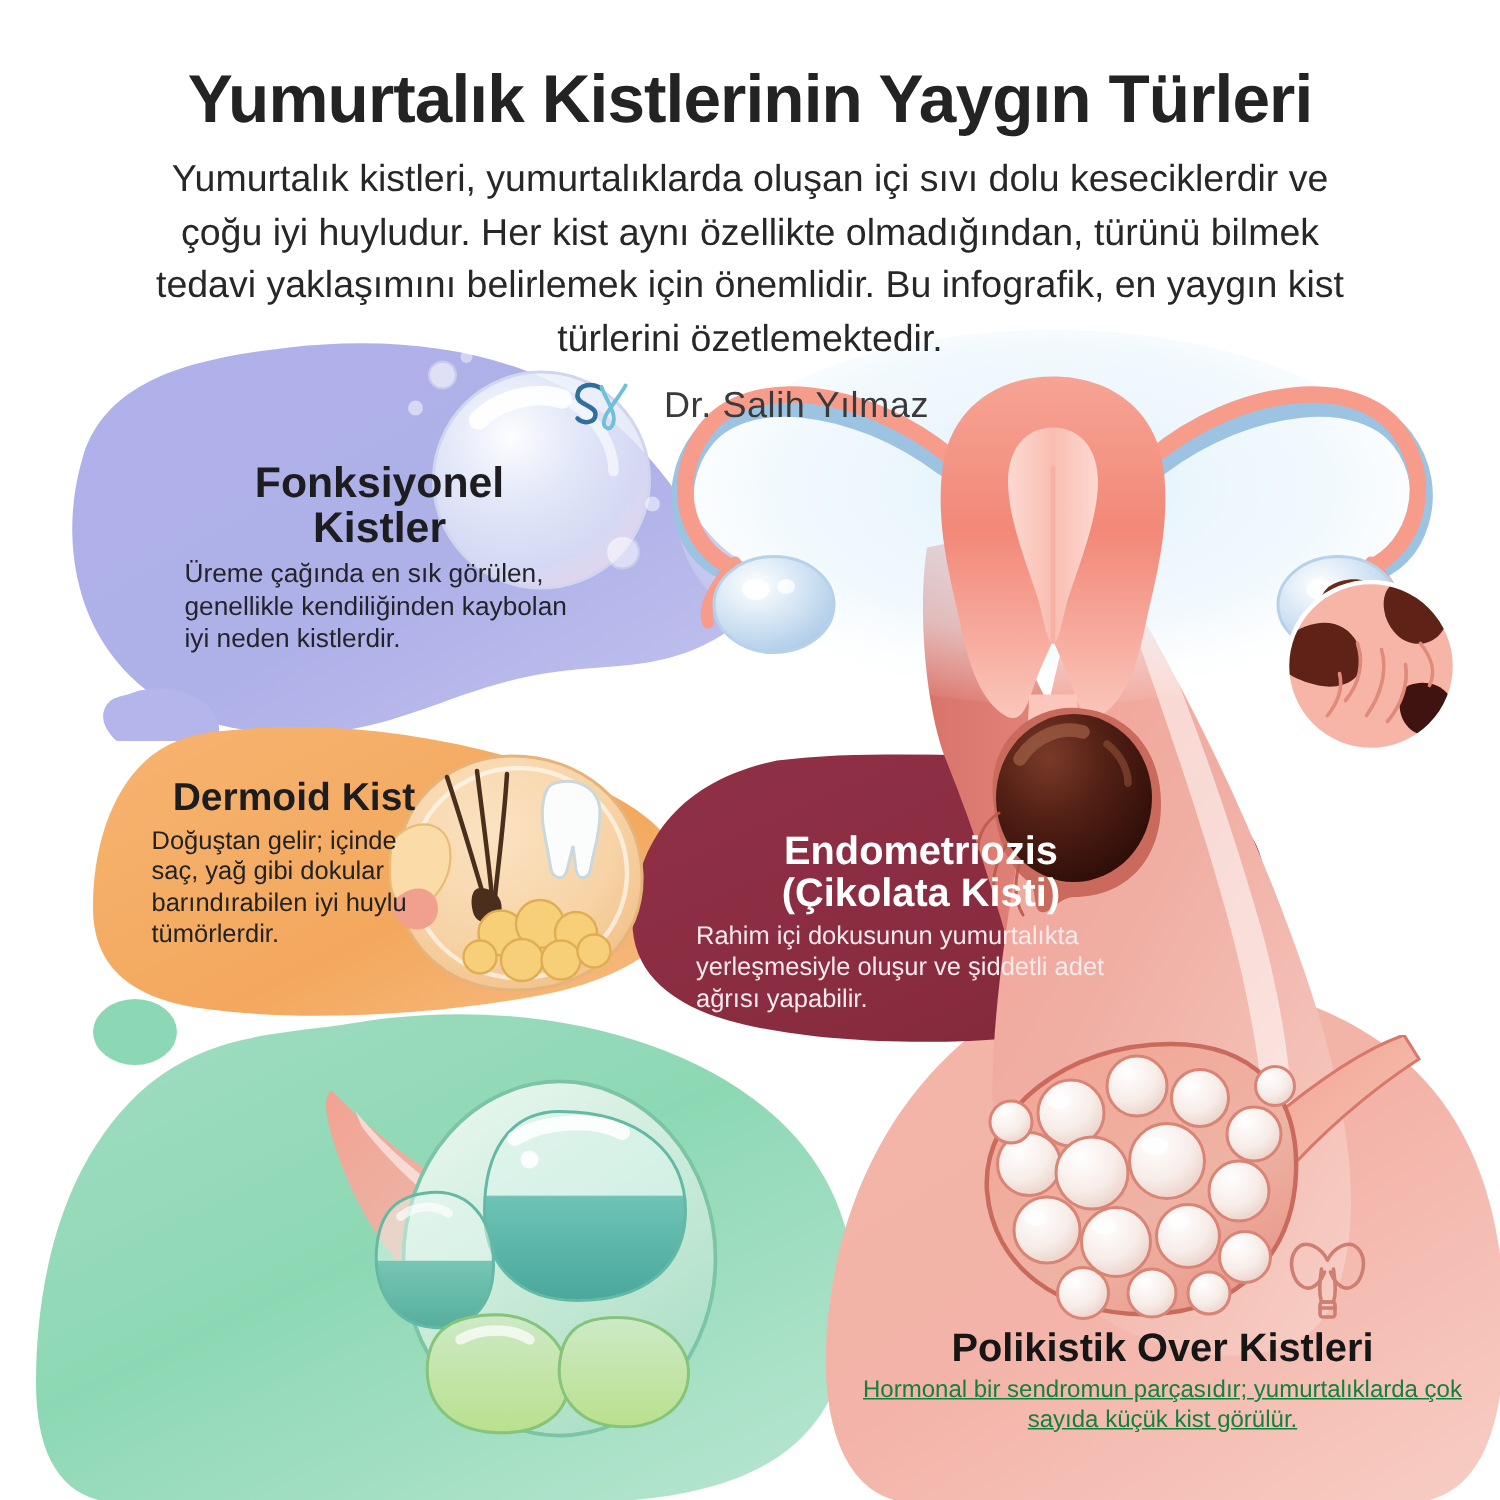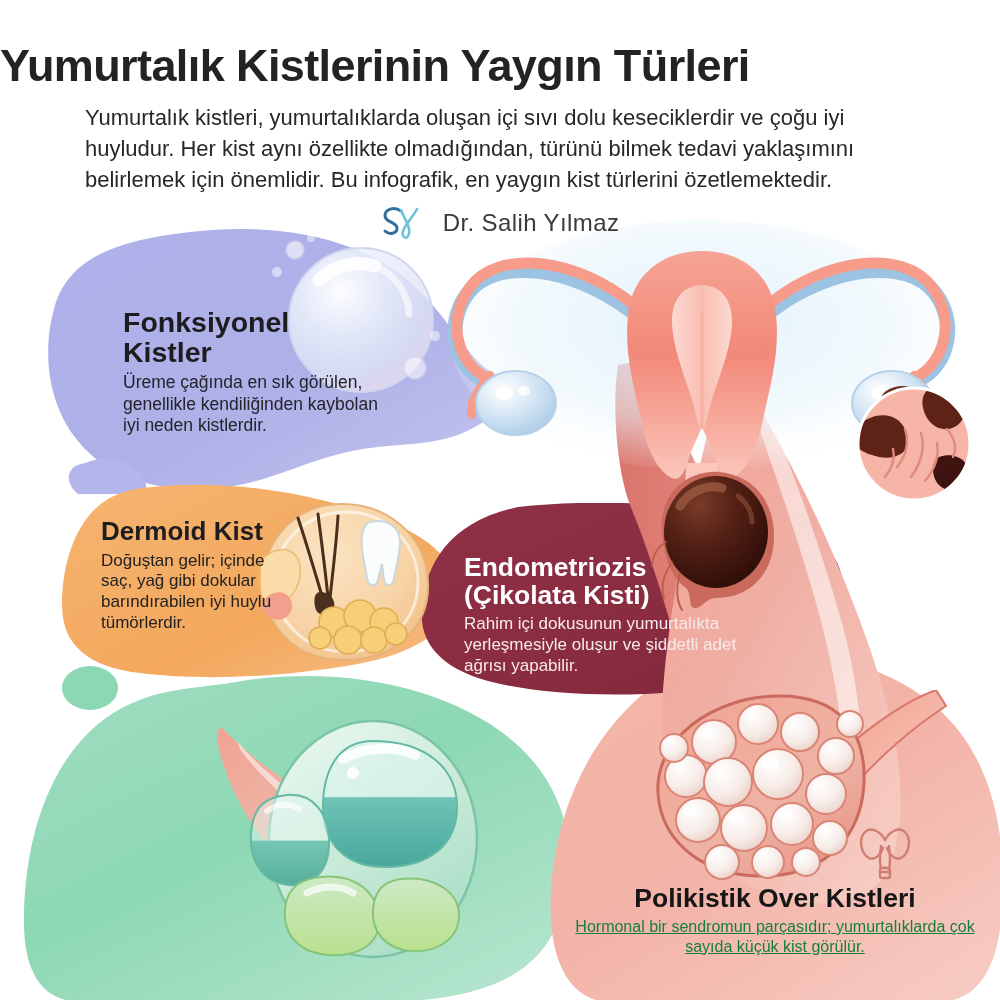--- a/index.html
+++ b/index.html
@@ -5,37 +5,37 @@
   html,body{margin:0;padding:0;}
   body{
     width:1000px;height:1000px;overflow:hidden;
     background:#ffffff;
     font-family:"Liberation Sans","DejaVu Sans",sans-serif;
     -webkit-font-smoothing:antialiased;
   }
   #stage{position:relative;width:1000px;height:1000px;background:#fff;overflow:hidden;}
 
   
-  .header{position:absolute;left:0;top:0;width:1000px;text-align:left;z-index:40;}
+  .header{position:absolute;left:0;top:0;width:1000px;text-align:center;z-index:40;}
   .title{
     font-size:45px;font-weight:700;color:#232323;letter-spacing:-0.6px;
     margin:0;padding-top:43px;line-height:1.0;
   }
   .subtitle{
-    margin:14px auto 0;width:830px;font-size:22px;line-height:1.42;
+    margin:14px auto 0;width:830px;font-size:25px;line-height:1.42;
     color:#272727;font-weight:400;
   }
   .byline{margin-top:10px;display:flex;align-items:center;justify-content:center;gap:16px;}
   .byline-name{font-size:24px;color:#3a3a3a;letter-spacing:.4px;font-weight:400;}
 
   
   .blob{position:absolute;}
   .blob svg{display:block;width:100%;height:100%;}
   .card-text{position:absolute;z-index:25;}
-  .card-title{font-weight:700;line-height:1.06;margin:0 0 5px 0;}
+  .card-title{font-weight:700;line-height:1.06;margin:0 0 5px 0;text-align:center;}
   .card-desc{line-height:1.22;margin:0;font-weight:400;}
 
   
   #blob-func{left:40px;top:226px;width:470px;height:268px;z-index:6;}
   #txt-func{left:123px;top:307px;width:260px;color:#1d1d1f;}
   #txt-func .card-title{font-size:28.5px;}
   #txt-func .card-desc{font-size:17.5px;color:#23232a;}
 
   
   #blob-derm{left:60px;top:483px;width:400px;height:200px;z-index:7;}

